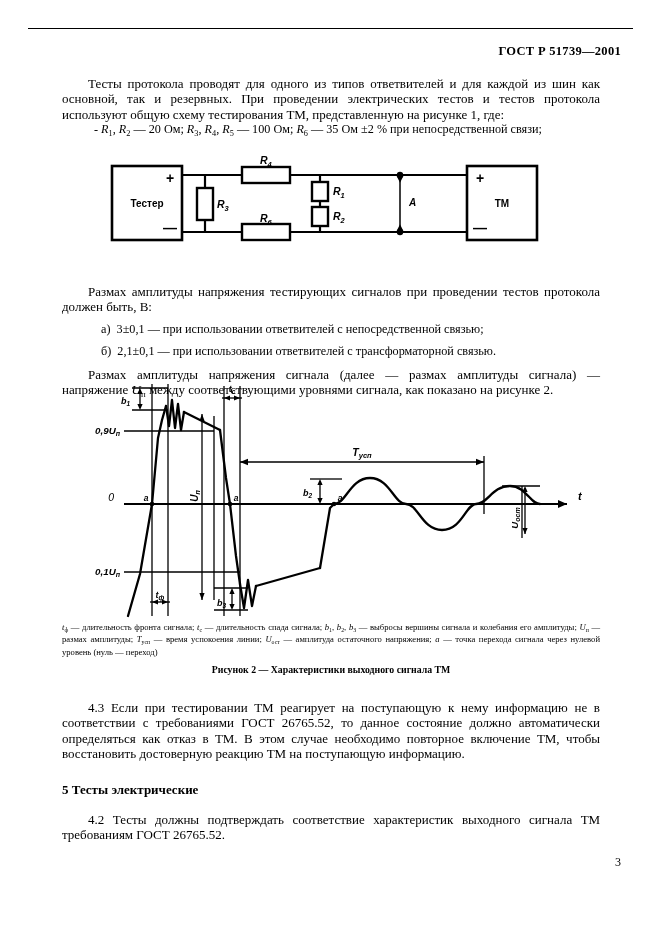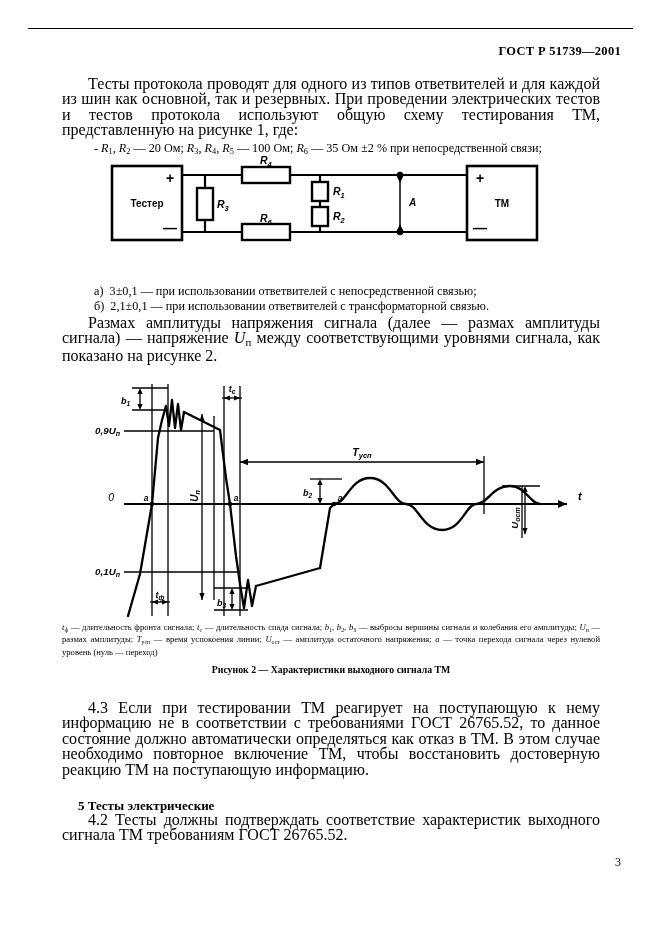--- a/index.html
+++ b/index.html
@@ -33,35 +33,35 @@
     font-size: 12.5px;
     letter-spacing: 0.3px;
   }
   .content {
     position: absolute;
     left: 62px; top: 76px;
     width: 538px;
   }
   p.body-text {
     margin: 0 0 0 0;
-    font-size: 16px;
+    font-size: 13px;
     line-height: 15.4px;
     text-align: justify;
     text-indent: 26px;
     hyphens: none;
   }
   p.dash-item {
     margin: 0;
     font-size: 12.2px;
-    line-height: 20px;
+    line-height: 14px;
     text-indent: 32px;
     text-align: left;
   }
   p.letter-item {
-    margin: 0;
+    margin: 7px;
     font-size: 12.2px;
     line-height: 15.4px;
     text-indent: 32px;
     text-align: left;
   }
   .it { font-style: italic; }
   sub { font-size: 0.68em; vertical-align: baseline; position: relative; top: 0.28em; }
 
   
   .fig1-wrap {
@@ -103,21 +103,21 @@
   }
 
   .sec-43 {
     position: absolute;
     left: 62px; top: 700px;
     width: 538px;
   }
   h2.section-head {
     position: absolute;
     left: 62px; top: 782px;
-    margin: 16px;
+    margin: 0;
     font-size: 13px;
     font-weight: bold;
     font-family: "Liberation Serif", serif;
   }
   .sec-51 {
     position: absolute;
     left: 62px; top: 812px;
     width: 538px;
   }
   .page-num {
@@ -207,20 +207,24 @@
         <text x="198" y="64">R<tspan font-size="7.5" dy="2.5">6</tspan></text>
         <text x="271" y="37">R<tspan font-size="7.5" dy="2.5">1</tspan></text>
         <text x="271" y="62">R<tspan font-size="7.5" dy="2.5">2</tspan></text>
       </g>
       <text x="347" y="48" font-size="10" font-weight="bold" font-style="italic">A</text>
     </svg>
   </div>
 
 
   <div class="content" style="top:284px;">
+    <p class="body-text">
+      Размах амплитуды напряжения тестирующих сигналов при проведении тестов протокола
+      должен быть, В:
+    </p>
     <p class="letter-item">
       а)&nbsp; 3±0,1 — при использовании ответвителей с непосредственной связью;
     </p>
     <p class="letter-item">
       б)&nbsp; 2,1±0,1 — при использовании ответвителей с трансформаторной связью.
     </p>
     <p class="body-text">
       Размах амплитуды напряжения сигнала (далее — размах амплитуды сигнала) — напряжение
       <span class="it">U</span><sub>п</sub>
       между соответствующими уровнями сигнала, как показано на рисунке 2.

